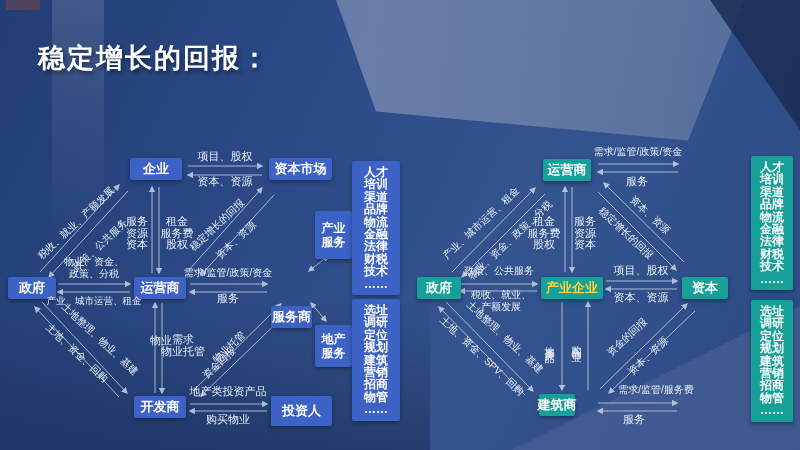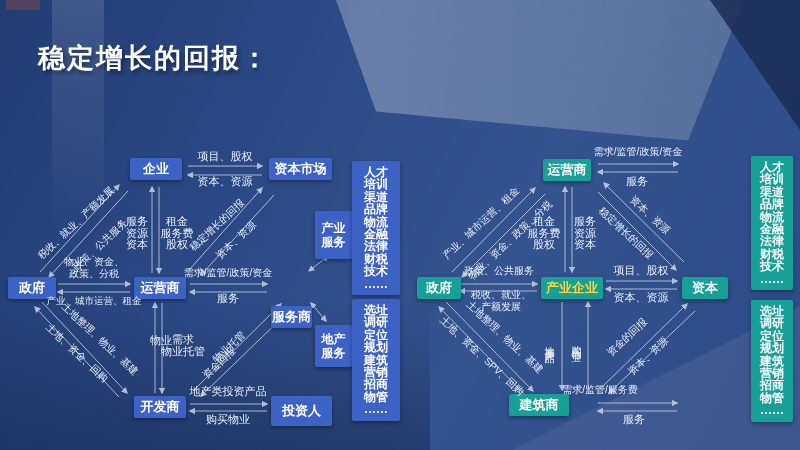--- a/index.html
+++ b/index.html
@@ -175,21 +175,21 @@
   <div class="lbl rotp" style="left:77px;top:353px;">土地、资金、回购</div>
   <div class="lbl rotn" style="left:229px;top:347px;">物业托管</div>
   <div class="lbl rotn" style="left:219px;top:363px;">资金回报</div>
   <div class="lbl f11" style="left:228px;top:392px;">地产类投资产品</div>
   <div class="lbl f11" style="left:228px;top:420px;">购买物业</div>
 
   <div class="node tnode" style="left:543px;top:159px;width:48px;height:22px;">运营商</div>
   <div class="node tnode" style="left:417px;top:277px;width:44px;height:22px;">政府</div>
   <div class="node tnode gold" style="left:541px;top:277px;width:62px;height:22px;">产业企业</div>
   <div class="node tnode" style="left:682px;top:277px;width:46px;height:22px;">资本</div>
-  <div class="node tnode" style="left:509px;top:394px;width:60px;height:22px;">建筑商</div>
+  <div class="node tnode" style="left:539px;top:394px;width:36px;height:22px;">建筑商</div>
   <div class="sidebox tside" style="left:751px;top:156px;width:42px;">人才
 培训
 渠道
 品牌
 物流
 金融
 法律
 财税
 技术
 ……</div>
@@ -219,16 +219,16 @@
   <div class="lbl f11" style="left:641px;top:271px;">项目、股权</div>
   <div class="lbl f11" style="left:641px;top:298px;">资本、资源</div>
   <div class="lbl rotp" style="left:626px;top:233px;">稳定增长的回报</div>
   <div class="lbl rotp" style="left:650px;top:215px;">资本、资源</div>
   <div class="lbl vert" style="left:549px;top:343px;">地产类产品</div>
   <div class="lbl vert" style="left:576px;top:342px;">购买物业</div>
   <div class="lbl rotp" style="left:505px;top:337px;">土地整理、物业、基建</div>
   <div class="lbl rotp" style="left:482px;top:356px;">土地、资金、SPV、回购</div>
   <div class="lbl rotn" style="left:627px;top:337px;">资金的回报</div>
   <div class="lbl rotn" style="left:648px;top:356px;">资本、资源</div>
-  <div class="lbl" style="left:600px;top:390px;">需求/监管/服务费</div>
+  <div class="lbl" style="left:656px;top:390px;">需求/监管/服务费</div>
   <div class="lbl f11" style="left:634px;top:420px;">服务</div>
 
 </div>
 
 </body></html>

